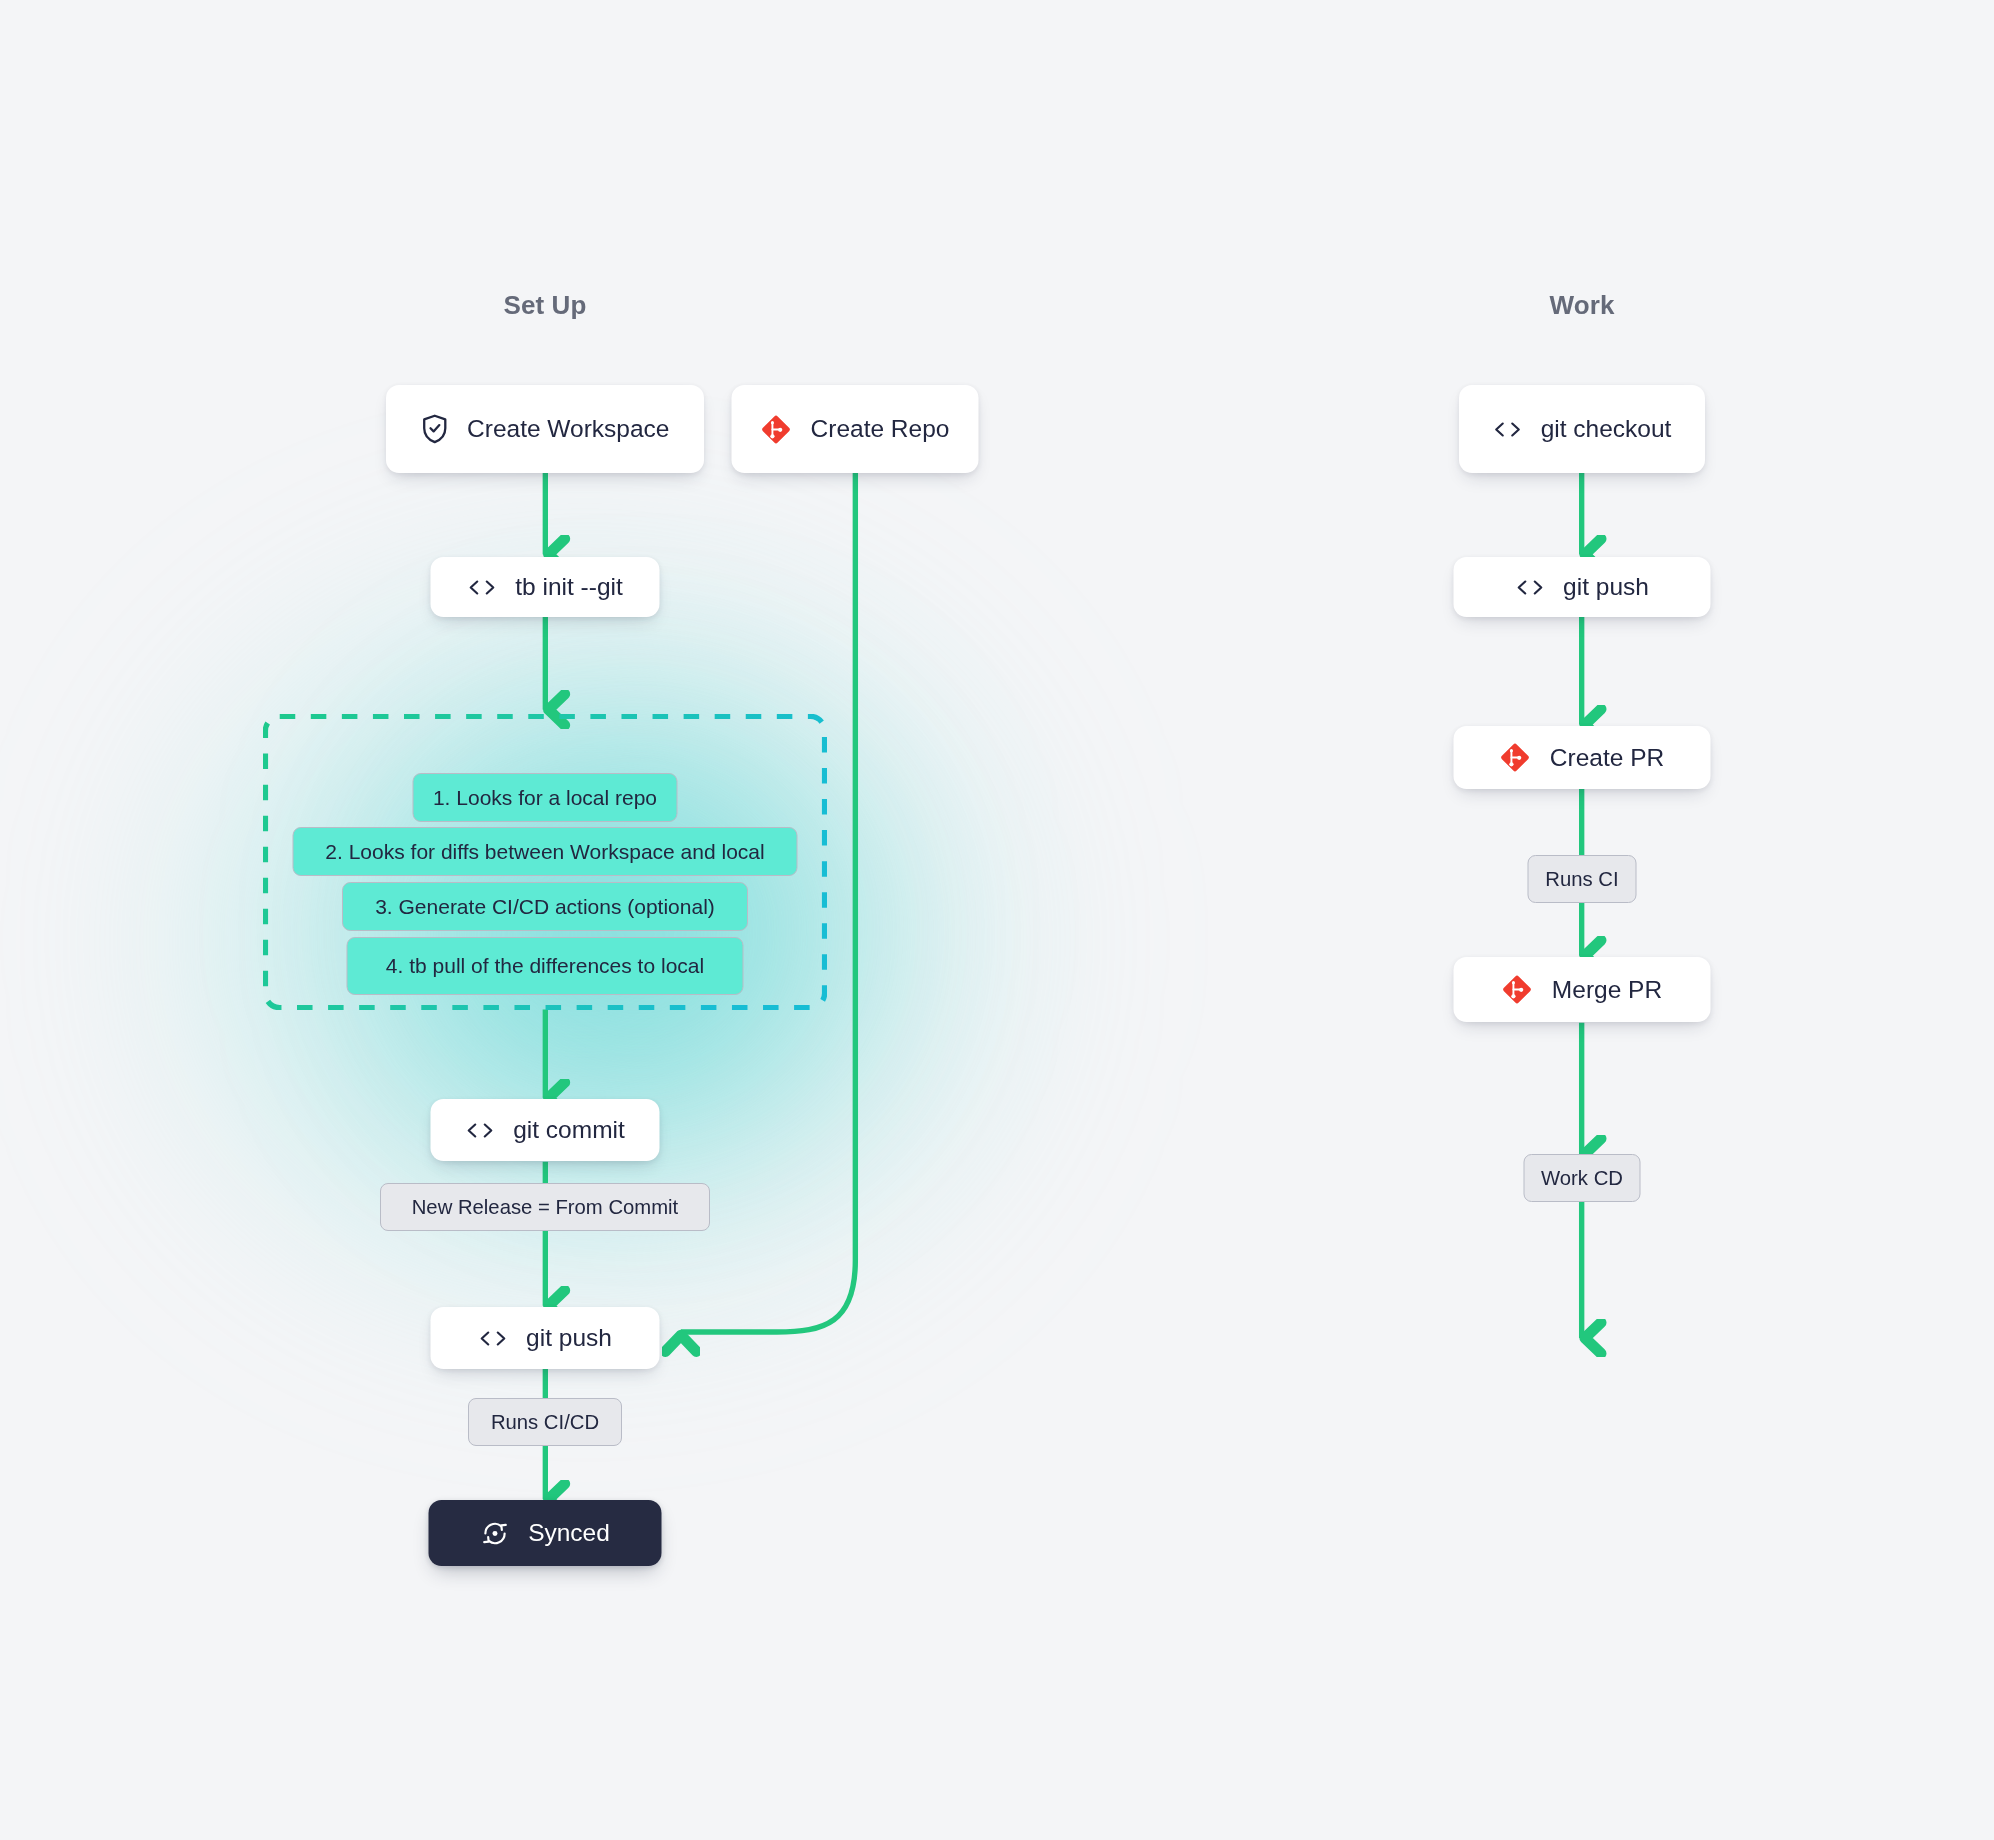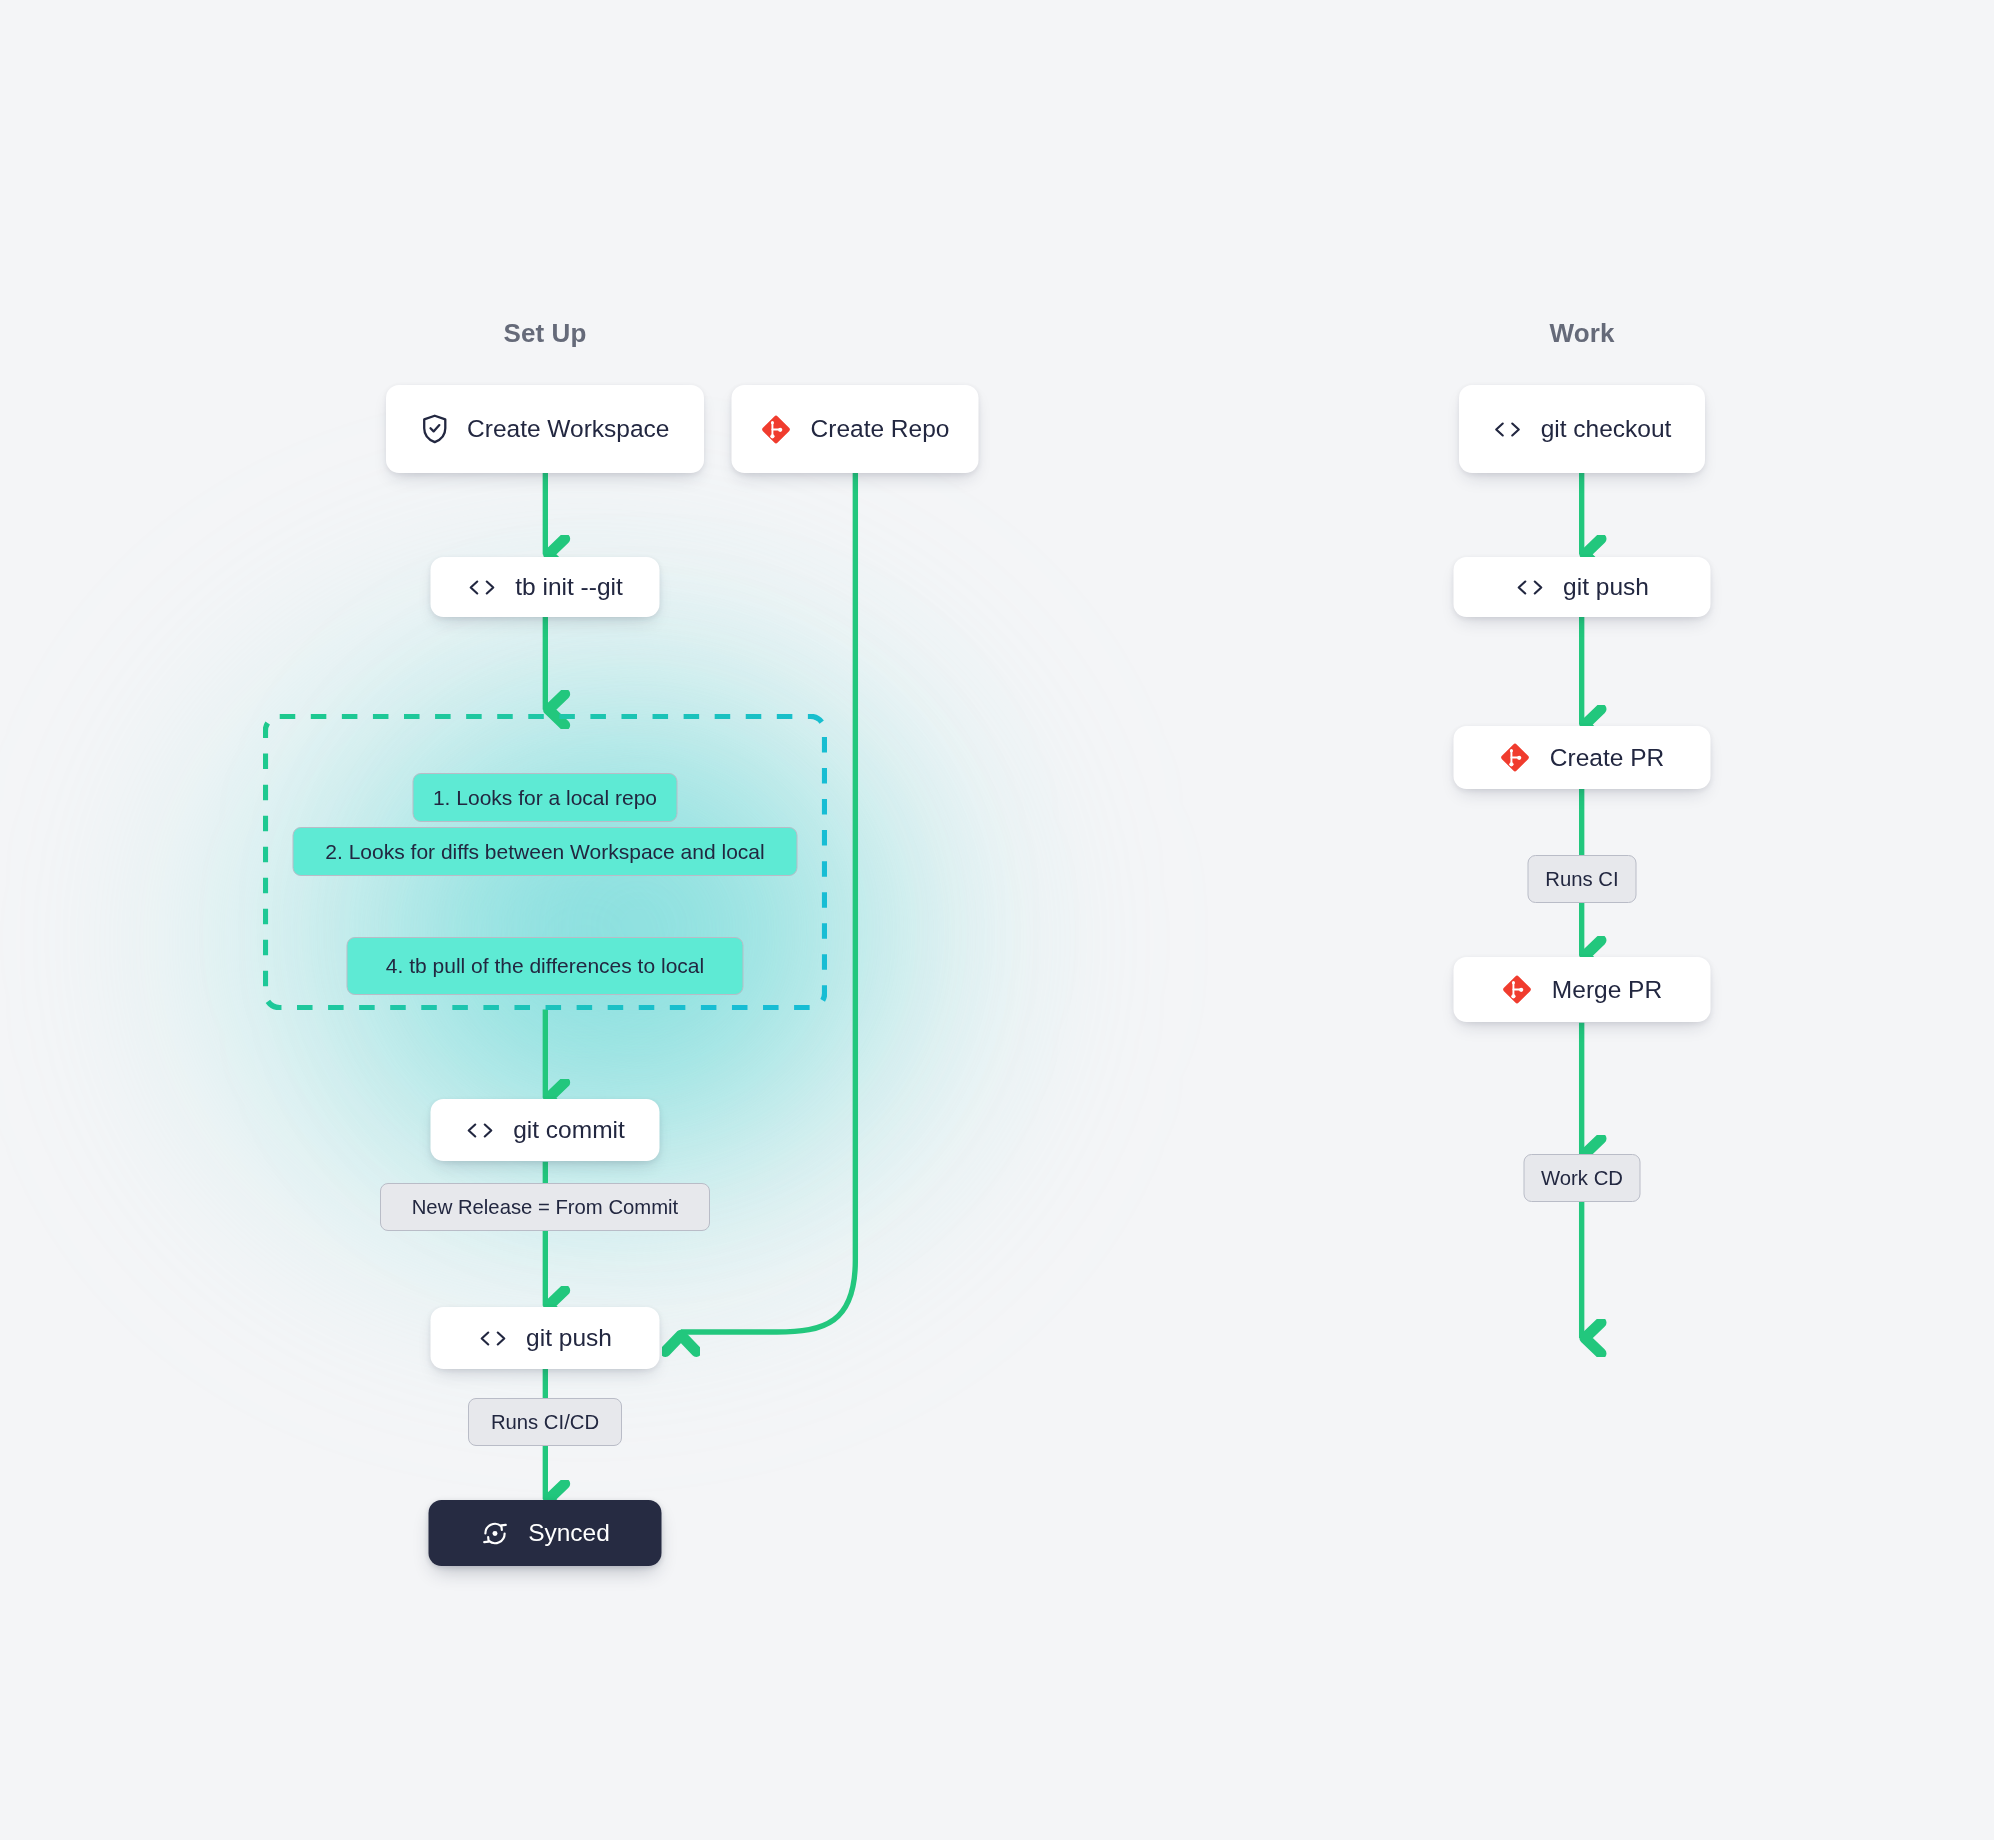--- a/index.html
+++ b/index.html
@@ -22,21 +22,20 @@
     background:radial-gradient(closest-side, rgba(105,216,214,.75), rgba(244,245,247,0) 100%);}
 
   svg.links{position:absolute;left:0;top:0;width:1995px;height:1841px;pointer-events:none;}
 
   
   .col-title{
     position:absolute;
     font-size:26px;font-weight:700;color:#656a79;
     letter-spacing:0.1px;text-align:center;white-space:nowrap;
     transform:translateX(-50%);
-    margin-top:28px;
   }
 
   
   .node{
     position:absolute;
     display:flex;align-items:center;justify-content:center;
     background:#ffffff;
     border-radius:13px;
     box-shadow:0 8.4px 18px -6px rgba(25,35,60,.18), 0 1.8px 4.8px rgba(25,35,60,.07);
     transform:translateX(-50%);
@@ -176,20 +175,23 @@
   <div class="group-box" style="left:263px;top:714px;width:564px;height:296px;">
     <svg class="dash-svg" viewBox="0 0 944 496" preserveAspectRatio="none">
       <rect x="4" y="4" width="936" height="488" rx="24" ry="24" fill="none" stroke="url(#dashgrad)" stroke-width="9" stroke-dasharray="26 26" stroke-linecap="butt"></rect>
     </svg>
     <div class="step" style="left:282px;top:59px;width:265px;height:49px;">
       <span>1. Looks for a local repo</span>
     </div>
     <div class="step" style="left:282px;top:113px;width:505px;height:49px;">
       <span>2. Looks for diffs between Workspace and local</span>
     </div>
+    <div class="step" style="left:282px;top:168px;width:406px;height:49px;">
+      <span>3. Generate CI/CD actions (optional)</span>
+    </div>
     <div class="step" style="left:282px;top:223px;width:397px;height:58px;">
       <span>4. tb pull of the differences to local</span>
     </div>
   </div>
 
   <div class="node" style="left:545px;top:1099px;width:229px;height:62px;">
     <span class="ico">
       <svg width="29" height="19" viewBox="0 0 48 32" fill="none" stroke="#222740" stroke-width="3.6" stroke-linecap="round" stroke-linejoin="round">
         <path d="M16 6 L5 16 L16 26"></path>
         <path d="M32 6 L43 16 L32 26"></path>

